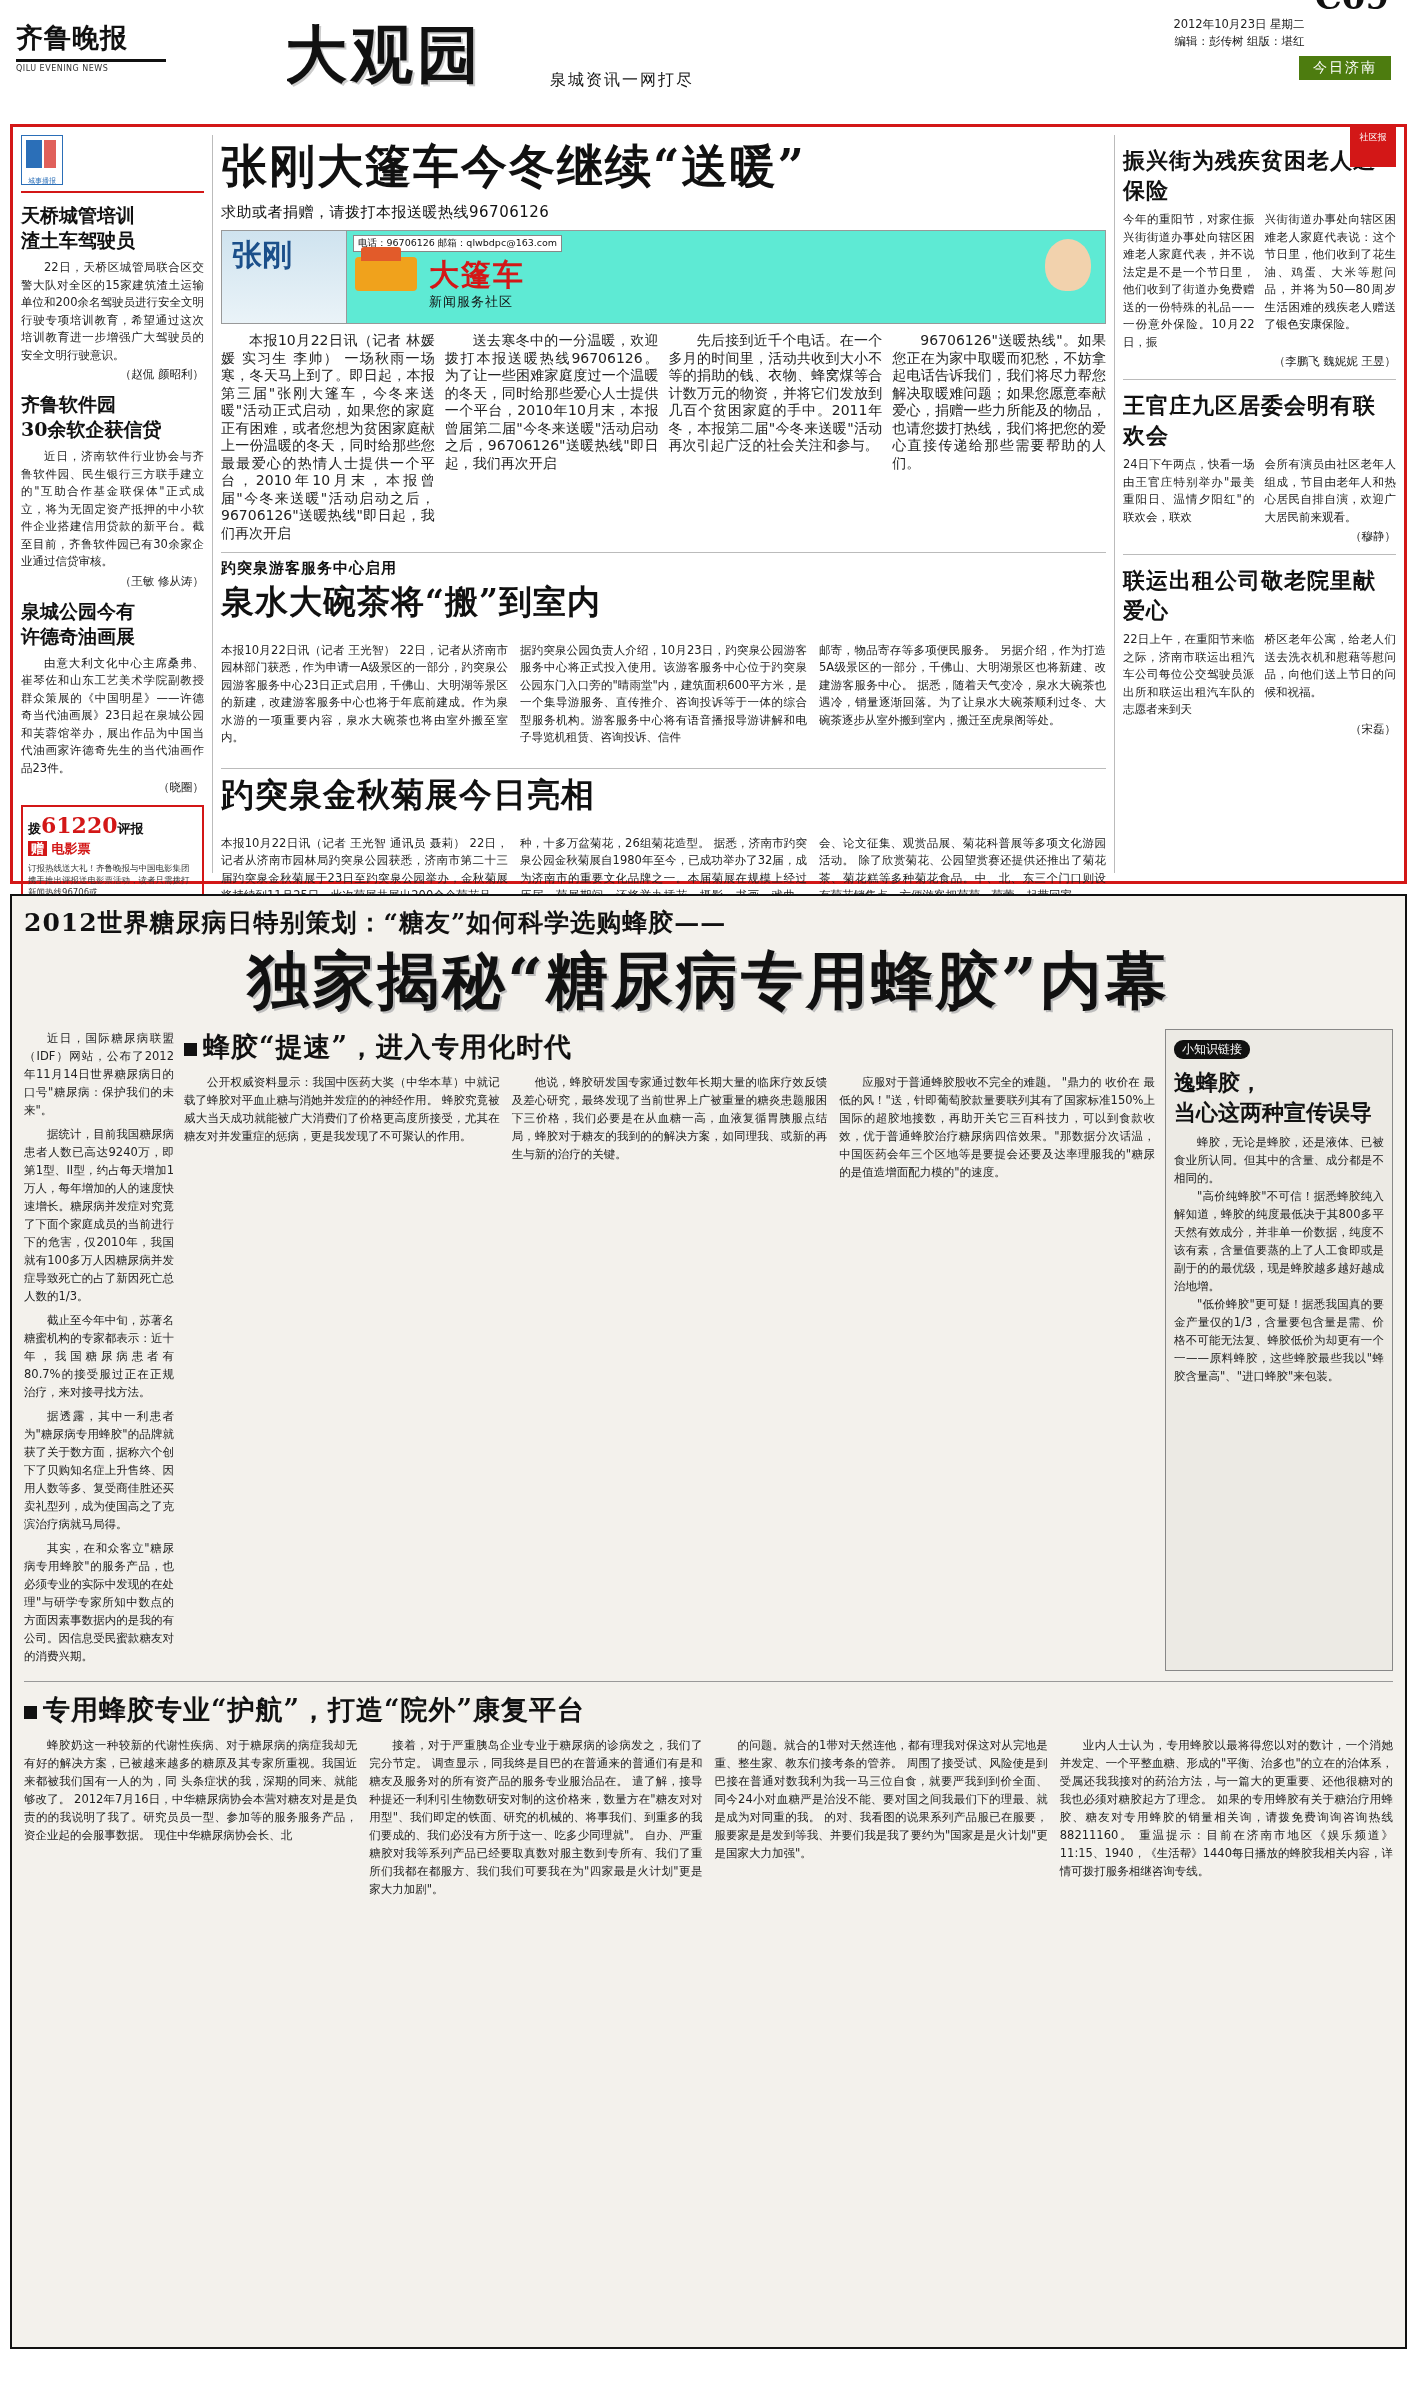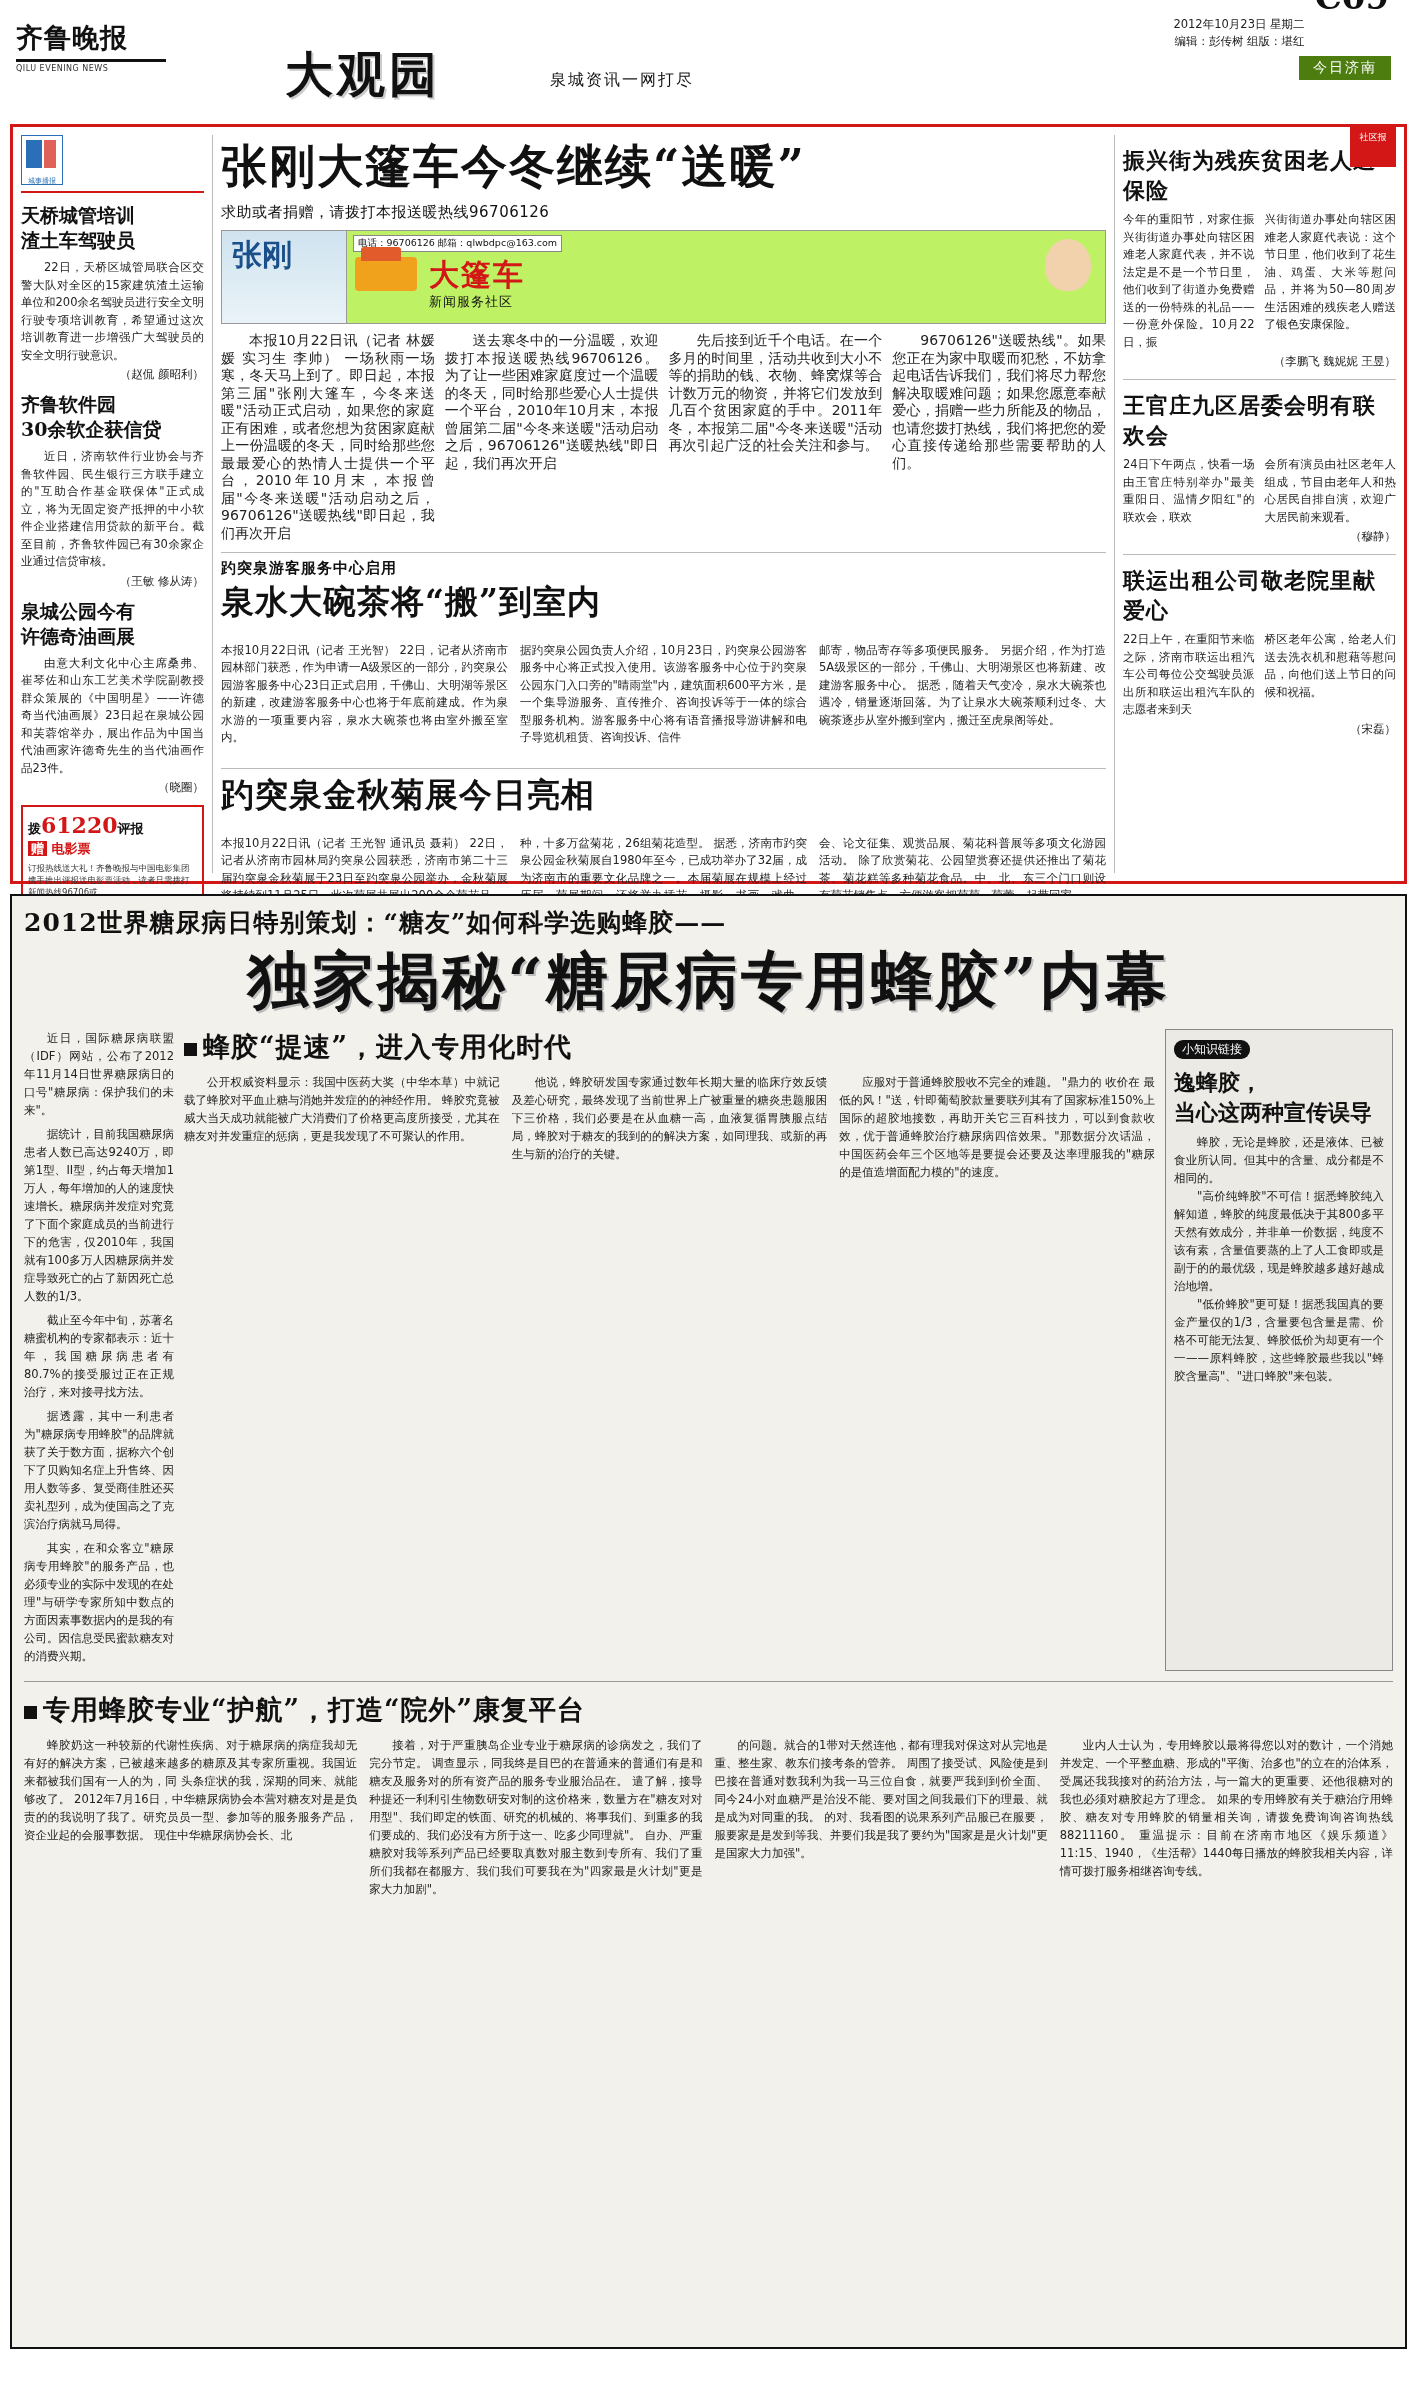--- a/index.html
+++ b/index.html
@@ -14,24 +14,23 @@
   
   .masthead{height:118px;position:relative;border-bottom:none;}
   .logo-left{position:absolute;left:6px;top:20px;width:150px;}
   .logo-left .zh{font-family:"DejaVu Serif","Liberation Serif",serif;font-weight:bold;font-size:27px;letter-spacing:1px;color:#111;}
   .logo-left .rule{width:150px;height:3px;background:#111;margin-top:3px;}
   .logo-left .en{font-size:8px;color:#333;margin-top:2px;letter-spacing:0.5px;}
 
   .bigtitle{position:absolute;left:275px;top:22px;}
   .bigtitle .t{
     font-family:"DejaVu Serif","Liberation Serif",serif;
-    font-weight:bold;font-size:48px;line-height:66px;letter-spacing:4px;
+    font-weight:bold;font-size:62px;line-height:66px;letter-spacing:4px;
     color:#111;
     text-shadow:2px 2px 0 #ccc;
-    margin-top:19px;
   }
   .bigtitle .sub{position:absolute;left:265px;top:48px;font-size:16px;letter-spacing:2px;color:#111;white-space:nowrap;}
 
   .mast-right{position:absolute;right:16px;top:16px;text-align:right;}
   .mast-right .line{font-size:11.5px;color:#222;line-height:17px;}
   .mast-right .code{font-family:"DejaVu Serif","Liberation Serif",serif;font-weight:bold;font-size:34px;line-height:34px;color:#111;margin-top:-36px;margin-right:2px;display:inline-block;}
   .mast-right .codewrap{display:flex;justify-content:flex-end;align-items:flex-start;gap:10px;}
   .mast-right .today{margin-top:6px;background:#4d7c0f;color:#fff;font-size:14px;padding:3px 14px;display:inline-block;letter-spacing:2px;}
 
   
@@ -59,21 +58,21 @@
   .col-main{flex:1;padding:0 8px;box-sizing:border-box;}
   .headline{
     font-family:"DejaVu Serif","Liberation Serif",serif;
     font-weight:bold;font-size:46px;line-height:54px;letter-spacing:2px;color:#111;
     text-align:left;margin:4px 0 0 0;
   }
   .subhead{font-size:15px;color:#111;margin:10px 0 8px 0;letter-spacing:0.5px;}
   .logo-strip{display:flex;border:1px solid #999;height:92px;margin:6px 0 8px 0;}
   .ls-a{width:124px;background:linear-gradient(#cfe3ef,#eaf3f8);position:relative;border-right:1px solid #999;}
   .ls-a .zhang{position:absolute;left:10px;top:8px;font-family:"DejaVu Serif",serif;font-weight:bold;font-size:30px;line-height:32px;color:#1b4f8a;}
-  .ls-b{flex:1;background:#bef264;position:relative;}
+  .ls-b{flex:1;background:#5eead4;position:relative;}
   .ls-b .contact{position:absolute;left:6px;top:4px;font-size:9.5px;border:1px solid #888;background:#fff;padding:1px 4px;}
   .ls-b .car{position:absolute;left:8px;top:26px;width:62px;height:34px;background:#f0a21c;border-radius:4px;}
   .ls-b .car:after{content:"";position:absolute;left:6px;top:-10px;width:40px;height:14px;background:#e25b2a;border-radius:3px 3px 0 0;}
   .ls-b .big{position:absolute;left:82px;top:24px;font-family:"DejaVu Serif",serif;font-weight:bold;font-size:30px;color:#d31717;letter-spacing:2px;}
   .ls-b .small{position:absolute;left:82px;top:62px;font-size:13px;color:#111;letter-spacing:1px;}
   .ls-b .head{position:absolute;right:14px;top:8px;width:46px;height:52px;background:#f2d2ad;border-radius:50% 50% 45% 45%;}
 
   .cols3{display:flex;gap:10px;}
   .cols3 .c{flex:1;font-size:14px;line-height:17.5px;text-align:justify;color:#222;}
   .cols3 .c p{margin:0 0 0 0;text-indent:2em;}

